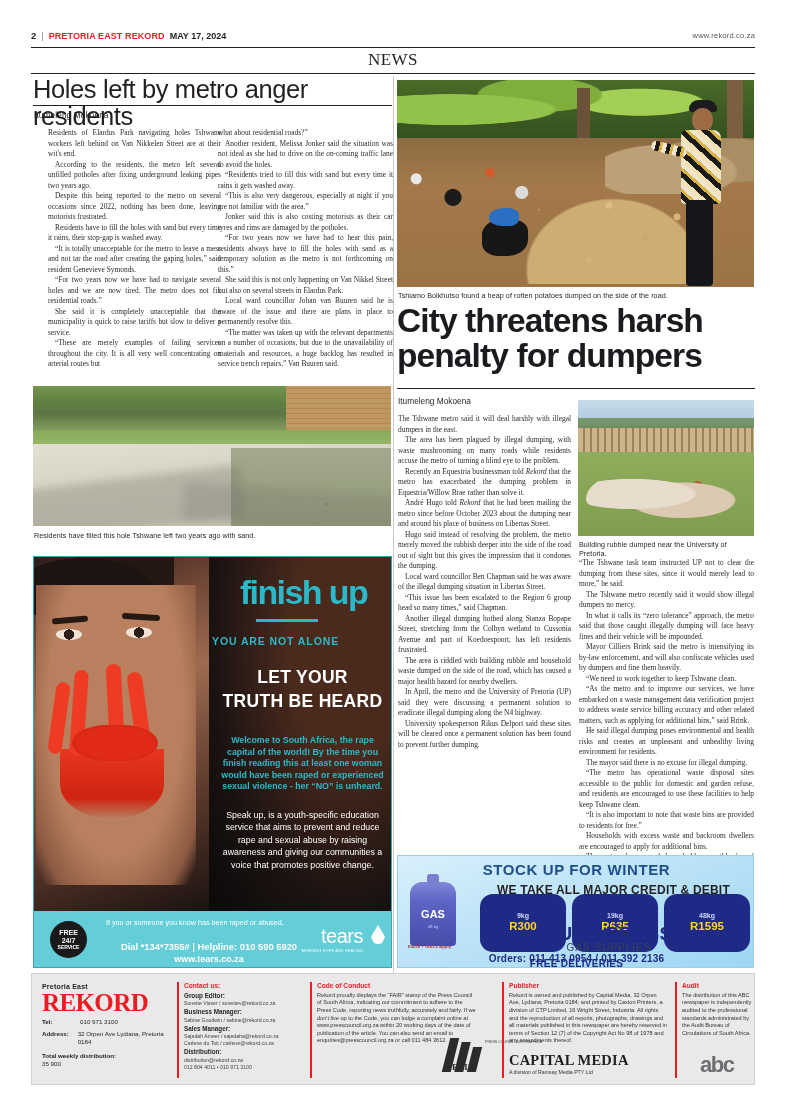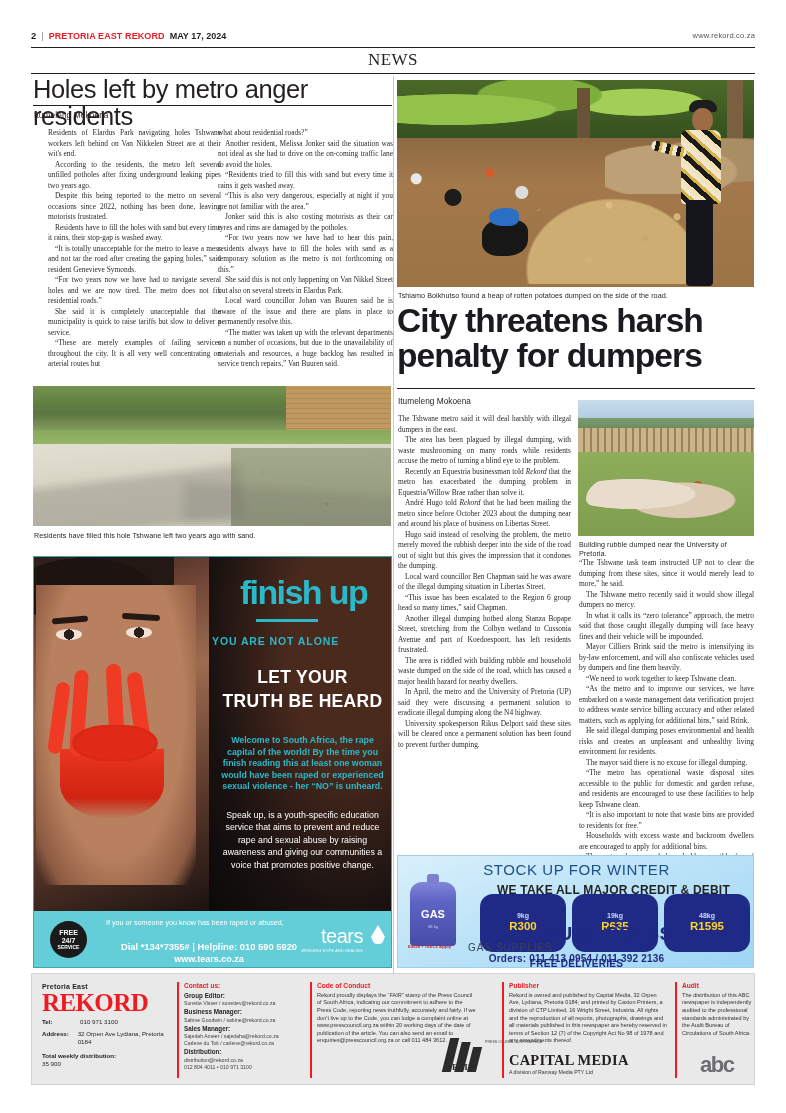--- a/index.html
+++ b/index.html
@@ -301,21 +301,21 @@
   #cap-rubble { position:absolute; left:579px; top:540px; width:176px; line-height:1.3; }
 
   
   .ad-gas {
     position:absolute; left:397px; top:855px; width:357px; height:113px;
     background: linear-gradient(160deg,#d9f0fb 0%, #bfe4f8 40%, #9ed6f4 100%);
     border:1px solid #9bd0ea; overflow:hidden;
   }
   .gas-title {
     position:absolute; left:0; top:5px; width:357px; text-align:center;
-    color:#1e4f8a; font-size:15px; font-weight:normal; letter-spacing:.6px;
+    color:#1e4f8a; font-size:15px; font-weight:bold; letter-spacing:.6px;
     font-family:"Liberation Sans", sans-serif;
   }
   .gas-cards {
     position:absolute; left:78px; top:27px; width:275px; text-align:center;
     color:#232323; font-size:12px; font-weight:bold; letter-spacing:.2px;
   }
   .gas-bottle {
     position:absolute; left:12px; top:26px; width:46px; height:64px;
     background: linear-gradient(180deg,#8187d8 0%, #5d64c4 30%, #464ca8 100%);
     border-radius:12px 12px 4px 4px;
@@ -335,21 +335,21 @@
   .gas-pill {
     flex:1; background:#1f2a86; border-radius:13px; padding:18px 0; text-align:center;
   }
   .gas-pill .kg { color:#cfd6ff; font-size:7px; font-weight:bold; line-height:1.2; }
   .gas-pill .pr { color:#ffd428; font-size:11.5px; font-weight:bold; line-height:1.2; }
   .gas-brand {
     position:absolute; left:70px; top:68px; width:282px; text-align:center;
     color:#1f2a86; font-size:19px; font-weight:bold; letter-spacing:.5px; line-height:1;
   }
   .gas-brand-sub {
-    position:absolute; left:70px; top:86px; width:282px; 
+    position:absolute; left:70px; top:86px; width:282px; text-align:center;
     color:#3a4255; font-size:10px; letter-spacing:1px;
   }
   .gas-tc {
     position:absolute; left:10px; top:88px; width:56px; text-align:left;
     color:#c12b2b; font-size:4.4px; font-weight:bold;
   }
   .gas-orders {
     position:absolute; left:0; top:97px; width:357px; text-align:center;
     color:#1f2a86; font-size:10px; font-weight:bold; letter-spacing:.2px;
   }

